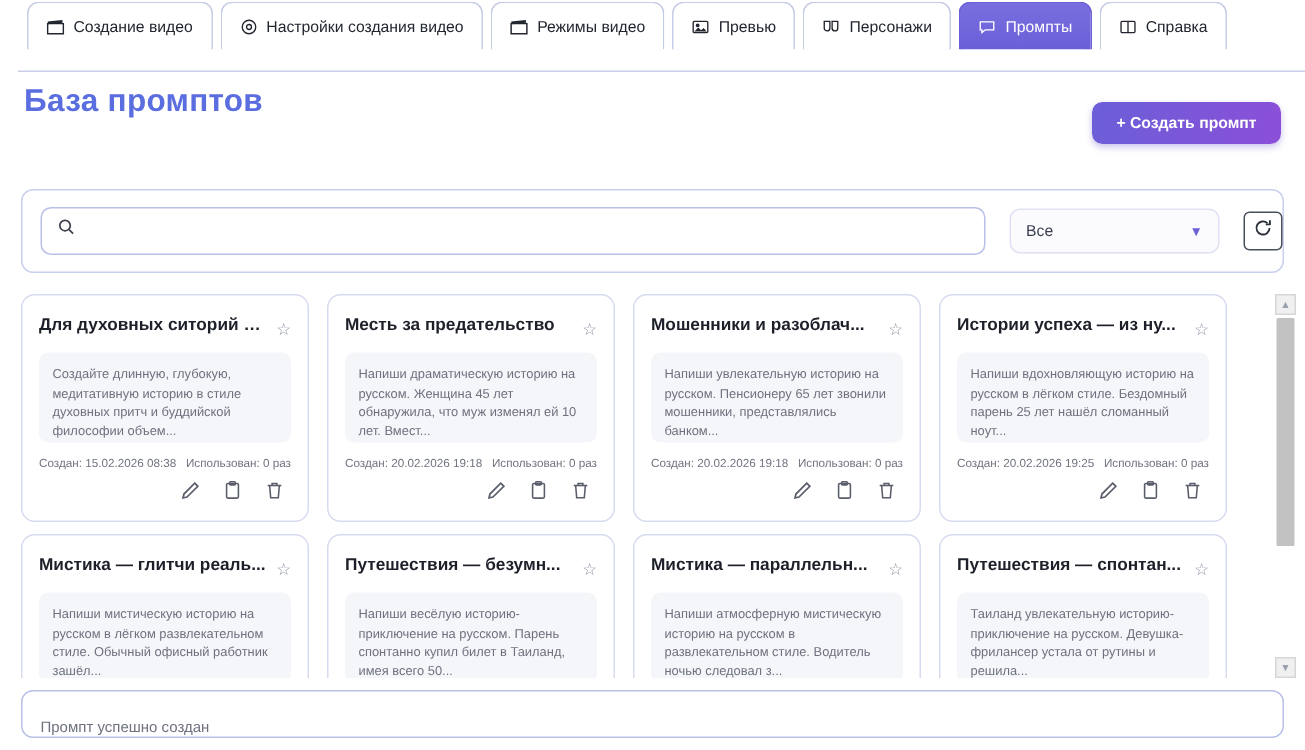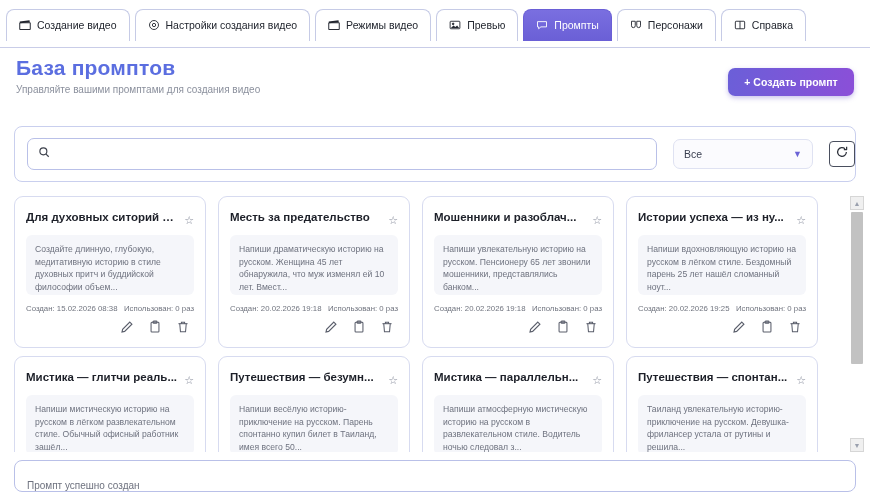--- a/index.html
+++ b/index.html
@@ -12,26 +12,26 @@
   }
   .app {
     position: relative;
     width: 870px; height: 500px;
     background: #ffffff;
   }
 
   
   .tabstrip {
     position: absolute;
-    top: 0; left: 0; right: 0;
+    top: 0; left: 12px; right: 0;
     height: 48px;
     background: #ffffff;
     border-bottom: 1px solid #c9cde8;
     display: flex;
-    align-items: center;
+    align-items: flex-start;
     padding-left: 6px;
     padding-bottom: 0;
   }
   .tab {
     height: 32px;
     margin-right: 5px;
     padding: 0 12px;
     display: flex;
     align-items: center;
     gap: 6px;
@@ -314,53 +314,52 @@
       <span class="ticon">
         <svg viewBox="0 0 16 16" fill="none" stroke="currentColor" stroke-width="1.2">
             <rect x="1.5" y="3" width="13" height="10" rx="1"></rect>
             <circle cx="5.5" cy="6.5" r="1.1" fill="currentColor"></circle>
             <path d="M2.5 12l3.5-3.5 2.5 2.3 2.3-2 2.7 3.2z" fill="currentColor" stroke="none"></path>
           </svg>
       </span>
       <span>Превью</span>
     </div>
 
-    <div class="tab active">
-      <span class="ticon">
-        <svg viewBox="0 0 16 16" fill="none" stroke="currentColor" stroke-width="1.2">
-            <path d="M2 3.5h12v7H6.5L3.5 13v-2.5H2z"></path>
-          </svg>
-      </span>
-      <span>Промпты</span>
-    </div>
-
     <div class="tab">
       <span class="ticon">
         <svg viewBox="0 0 16 16" fill="none" stroke="currentColor" stroke-width="1.2">
             <path d="M2 3h5v6a2.5 2.5 0 0 1-5 0z"></path>
             <path d="M9 3h5v6a2.5 2.5 0 0 1-5 0z"></path>
           </svg>
       </span>
       <span>Персонажи</span>
     </div>
 
+    <div class="tab active">
+      <span class="ticon">
+        <svg viewBox="0 0 16 16" fill="none" stroke="currentColor" stroke-width="1.2">
+            <path d="M2 3.5h12v7H6.5L3.5 13v-2.5H2z"></path>
+          </svg>
+      </span>
+      <span>Промпты</span>
+    </div>
+
     <div class="tab">
       <span class="ticon">
         <svg viewBox="0 0 16 16" fill="none" stroke="currentColor" stroke-width="1.2">
             <rect x="1.8" y="3" width="12.4" height="10" rx="1"></rect>
             <path d="M8 3v10"></path>
           </svg>
       </span>
       <span>Справка</span>
     </div>
   </div>
 
   <div class="page-head">
     <div class="page-title">База промптов</div>
-    <div class="page-sub">Управляйте вашими промптами для создания видео</div>
     <button class="create-btn">+ Создать промпт</button>
   </div>
 
   <div class="search-panel">
     <div class="search-box">
       <span>
         <svg viewBox="0 0 16 16" width="13" height="13" fill="none" stroke="#3b3f4a" stroke-width="1.4">
             <circle cx="6.6" cy="6.6" r="4.3"></circle>
             <path d="M9.9 9.9l3.3 3.3"></path>
           </svg>

